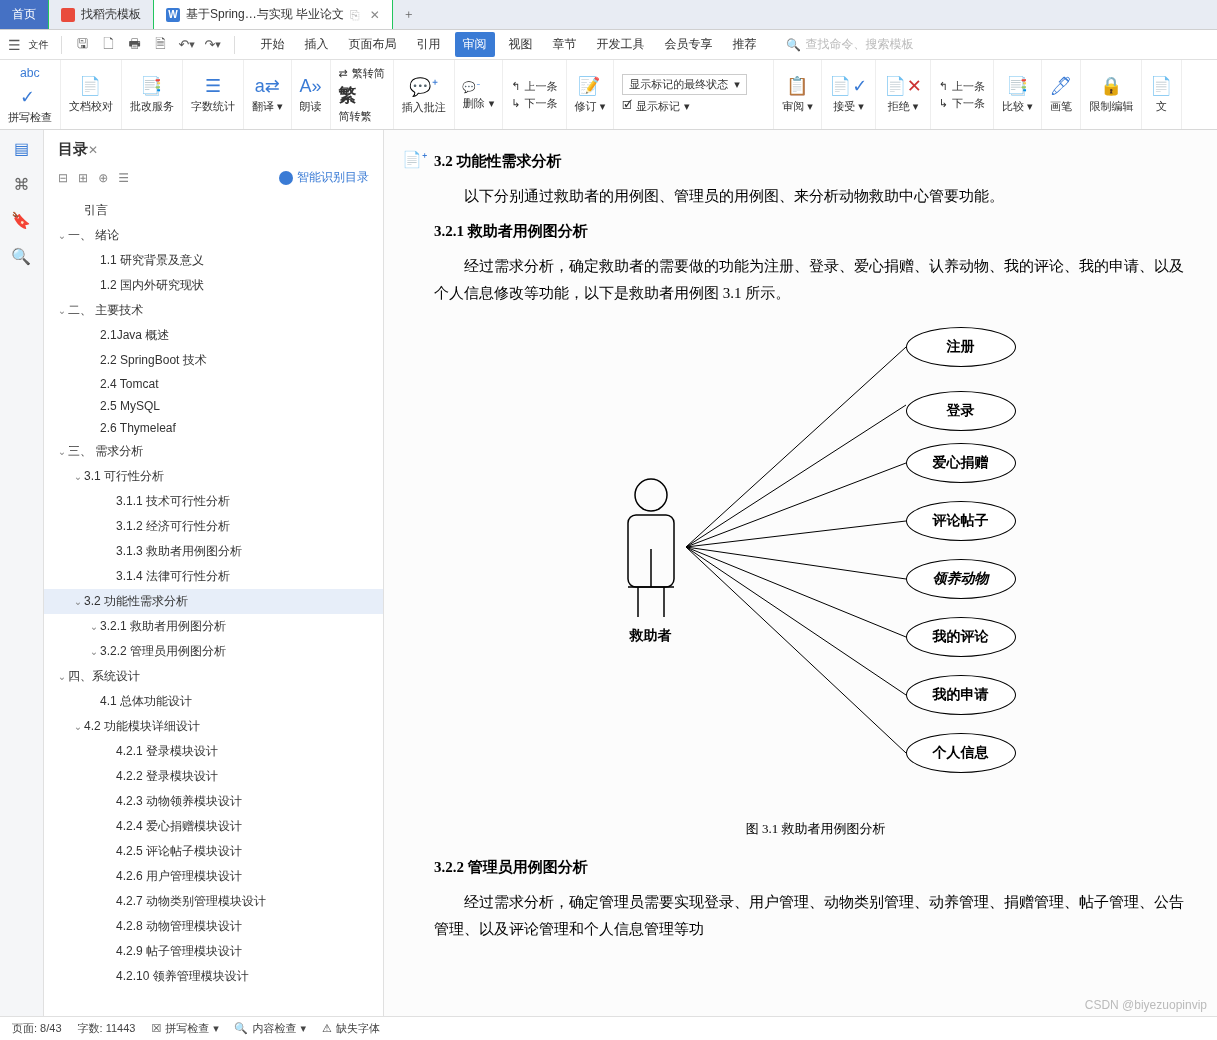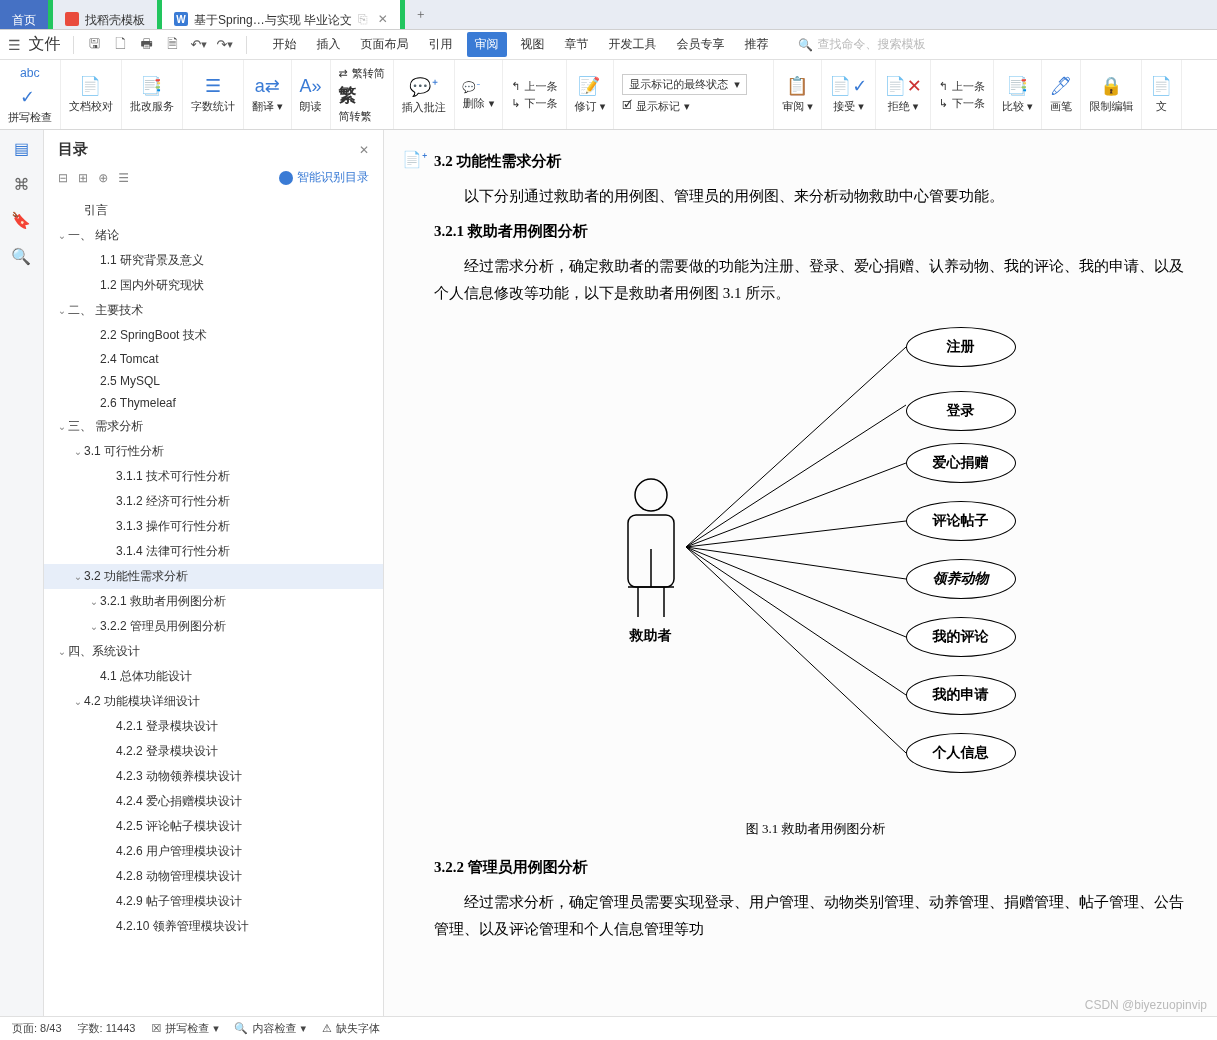--- a/index.html
+++ b/index.html
@@ -1,47 +1,47 @@
 <!DOCTYPE html>
 <html><head>
 <meta charset="utf-8">
 <style>
 * { box-sizing: border-box; margin: 0; padding: 0; }
 body { font-family: "Microsoft YaHei", sans-serif; font-size: 12px; color: #333; background: #fff; width: 1217px; height: 1040px; overflow: hidden; position: relative; }
 .tabbar { height: 30px; background: #e8ecf3; display: flex; align-items: stretch; border-bottom: 1px solid #d0d0d0; }
-.tab { display: flex; align-items: flex-start; padding: 12px 12px; gap: 6px; border-right: 5px solid #22c55e; cursor: pointer; }
+.tab { display: flex; align-items: center; padding: 12px 12px; gap: 6px; border-right: 1px solid #22c55e; cursor: pointer; }
 .tab.home { background: #4571c4; color: #fff; }
 .tab.active { background: #fff; }
 .tab-icon { width: 14px; height: 14px; border-radius: 2px; }
 .tab-icon.red { background: #e94b3c; }
 .tab-icon.blue { background: #3a7bd5; color:#fff; display:flex; align-items:center; justify-content:center; font-size:10px; font-weight:bold; }
 .tab-close { color:#888; font-size:12px; margin-left:4px; }
 .tab-plus { display:flex; align-items:center; padding:0 10px; color:#666; cursor:pointer; }
 .toolbar1 { height: 30px; background:#fff; display:flex; align-items:center; padding:0 8px; gap:8px; border-bottom:1px solid #e0e0e0; }
 .toolbar1 .hamburger { font-size:14px; color:#555; cursor:pointer; }
-.toolbar1 .file-label { font-size:16px; color:#333; cursor:pointer; }
+.toolbar1 .file-label { font-size:10px; color:#333; cursor:pointer; }
 .toolbar1 .sep { width:1px; height:18px; background:#ddd; margin:0 4px; }
 .toolbar1 .icon-btn { width:18px; height:18px; display:flex; align-items:center; justify-content:center; color:#555; cursor:pointer; font-size:13px; }
 .toolbar1 .menu-item { font-size:12px; color:#333; padding:0 6px; cursor:pointer; }
 .toolbar1 .menu-item.active { background:#3a7bd5; color:#fff; padding:4px 8px; border-radius:2px; }
 .toolbar1 .search { flex:0 0 140px; display:flex; align-items:center; color:#bbb; gap:4px; }
 .toolbar1 .spacer { flex:0 0 auto; }
 .ribbon { height: 70px; background:#fff; display:flex; border-bottom:1px solid #d8d8d8; }
 .ribbon-group { display:flex; flex-direction:column; align-items:center; justify-content:center; padding:4px 8px; border-right:1px solid #eee; gap:2px; }
 .ribbon-group .rg-icon { font-size:18px; color:#3a7bd5; }
 .ribbon-group .rg-label { font-size:11px; color:#333; }
 .ribbon-group.stack { flex-direction:column; align-items:flex-start; gap:2px; }
 .ribbon-group.stack .row { display:flex; align-items:center; gap:4px; font-size:11px; color:#333; }
 .ribbon-dropdown { border:1px solid #ccc; padding:2px 6px; font-size:11px; display:flex; align-items:center; gap:6px; min-width:120px; justify-content:space-between; }
 .main { display:flex; height: calc(100% - 150px); }
 .sidebar-icons { width:44px; background:#f5f6f8; border-right:1px solid #e0e0e0; display:flex; flex-direction:column; align-items:center; padding-top:8px; gap:16px; }
 .sidebar-icons .sicon { width:20px; height:20px; display:flex; align-items:center; justify-content:center; color:#666; cursor:pointer; font-size:16px; }
 .sidebar-icons .sicon.active { color:#3a7bd5; }
 .outline-panel { width:340px; border-right:1px solid #e0e0e0; background:#fff; display:flex; flex-direction:column; }
-.outline-header { display:flex; align-items:center; justify-content:space-between; padding:10px 14px 6px; }
+.outline-header { display:flex; align-items:center; justify-content:flex-start; padding:10px 14px 6px; }
 .outline-title { font-size:15px; font-weight:bold; color:#333; }
 .outline-close { color:#888; cursor:pointer; }
 .outline-tools { display:flex; align-items:center; justify-content:space-between; padding:4px 14px 8px; color:#888; font-size:12px; }
 .outline-tools .left { display:flex; gap:10px; }
 .outline-tools .right { color:#3a7bd5; display:flex; align-items:center; gap:4px; }
 .outline-list { flex:1; overflow-y:auto; padding:4px 0; }
 .outline-item { display:flex; align-items:center; padding:4px 6px; font-size:12px; color:#333; cursor:pointer; white-space:nowrap; }
 .outline-item.selected { background:#e7eef9; }
 .outline-item .chevron { width:12px; color:#888; font-size:10px; text-align:center; }
 .outline-item .chevron.none { visibility:hidden; }
@@ -259,20 +259,24 @@
         <div class="outline-item" style="padding-left: 44px;">
           <span class="chevron none">⌄</span>
           <span>1.2 国内外研究现状</span>
         </div>
         <div class="outline-item" style="padding-left: 12px;">
           <span class="chevron">⌄</span>
           <span>二、 主要技术</span>
         </div>
         <div class="outline-item" style="padding-left: 44px;">
           <span class="chevron none">⌄</span>
+          <span>2.1Java 概述</span>
+        </div>
+        <div class="outline-item" style="padding-left: 44px;">
+          <span class="chevron none">⌄</span>
           <span>2.2 SpringBoot 技术</span>
         </div>
         <div class="outline-item" style="padding-left: 44px;">
           <span class="chevron none">⌄</span>
           <span>2.4 Tomcat</span>
         </div>
         <div class="outline-item" style="padding-left: 44px;">
           <span class="chevron none">⌄</span>
           <span>2.5 MySQL</span>
         </div>
@@ -291,21 +295,21 @@
         <div class="outline-item" style="padding-left: 60px;">
           <span class="chevron none">⌄</span>
           <span>3.1.1 技术可行性分析</span>
         </div>
         <div class="outline-item" style="padding-left: 60px;">
           <span class="chevron none">⌄</span>
           <span>3.1.2 经济可行性分析</span>
         </div>
         <div class="outline-item" style="padding-left: 60px;">
           <span class="chevron none">⌄</span>
-          <span>3.1.3 操作可行性分析</span>
+          <span>3.1.3 救助者用例图分析</span>
         </div>
         <div class="outline-item" style="padding-left: 60px;">
           <span class="chevron none">⌄</span>
           <span>3.1.4 法律可行性分析</span>
         </div>
         <div class="outline-item selected" style="padding-left: 28px;">
           <span class="chevron">⌄</span>
           <span>3.2 功能性需求分析</span>
         </div>
         <div class="outline-item" style="padding-left: 44px;">
@@ -344,20 +348,24 @@
           <span class="chevron none">⌄</span>
           <span>4.2.4 爱心捐赠模块设计</span>
         </div>
         <div class="outline-item" style="padding-left: 60px;">
           <span class="chevron none">⌄</span>
           <span>4.2.5 评论帖子模块设计</span>
         </div>
         <div class="outline-item" style="padding-left: 60px;">
           <span class="chevron none">⌄</span>
           <span>4.2.6 用户管理模块设计</span>
+        </div>
+        <div class="outline-item" style="padding-left: 60px;">
+          <span class="chevron none">⌄</span>
+          <span>4.2.7 动物类别管理模块设计</span>
         </div>
         <div class="outline-item" style="padding-left: 60px;">
           <span class="chevron none">⌄</span>
           <span>4.2.8 动物管理模块设计</span>
         </div>
         <div class="outline-item" style="padding-left: 60px;">
           <span class="chevron none">⌄</span>
           <span>4.2.9 帖子管理模块设计</span>
         </div>
         <div class="outline-item" style="padding-left: 60px;">

